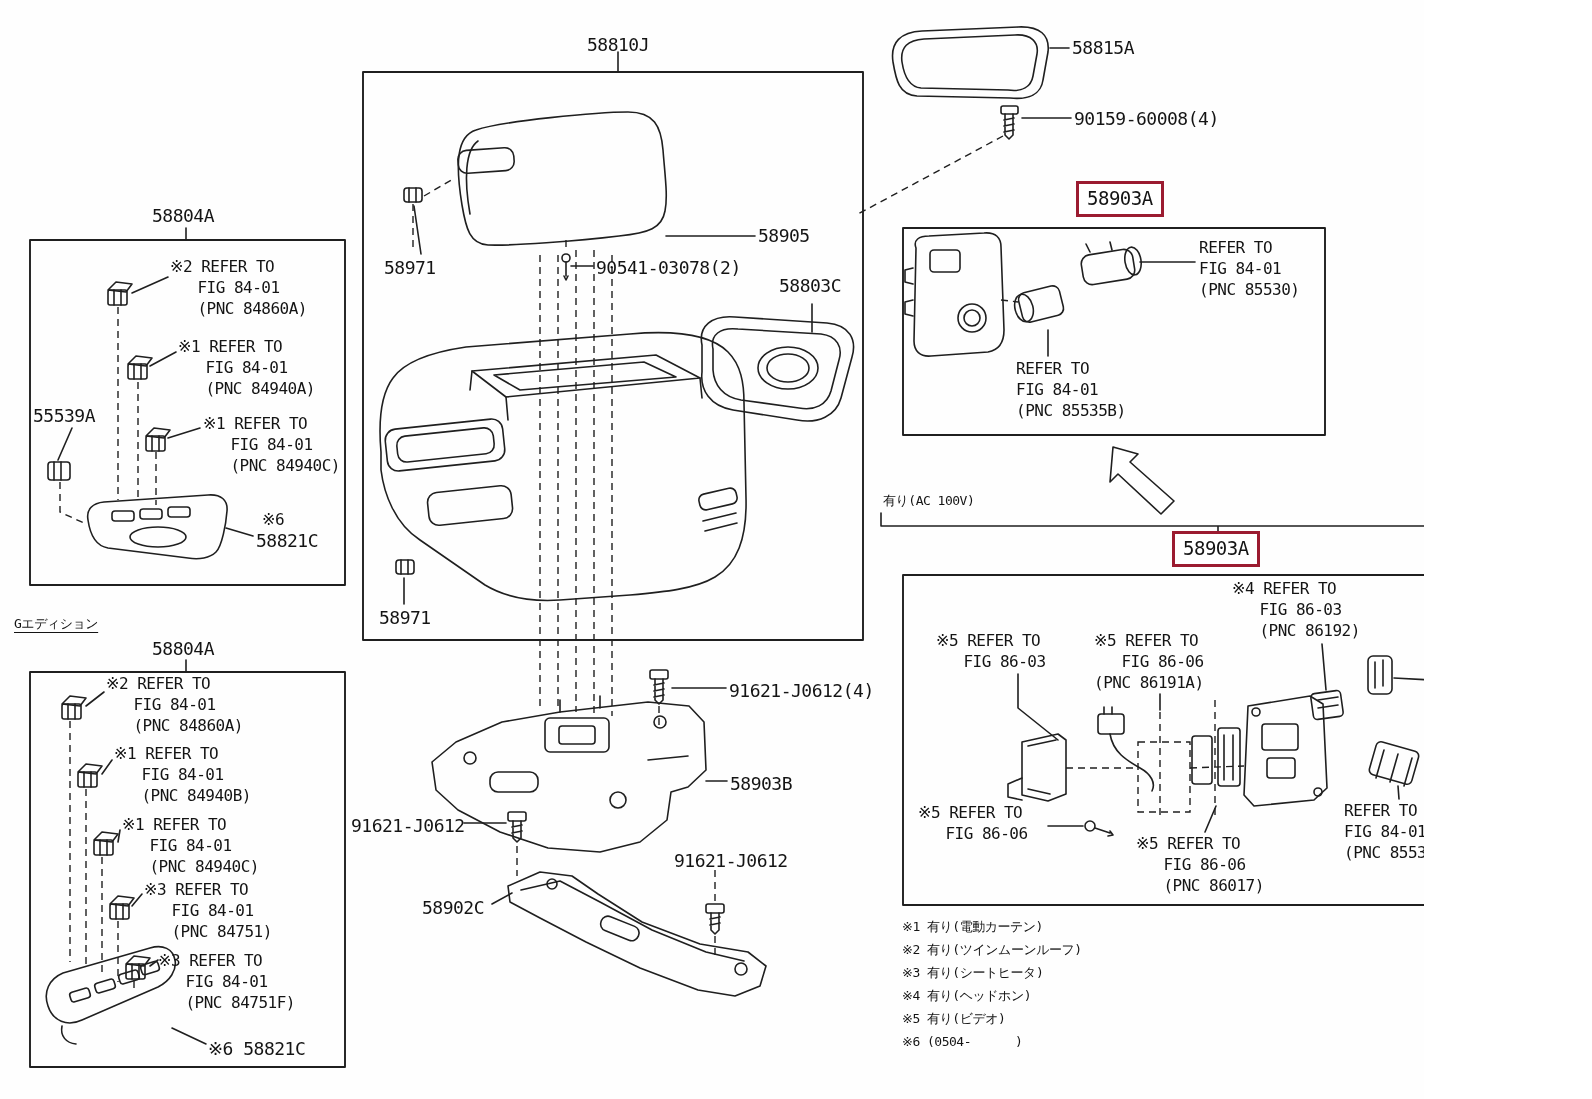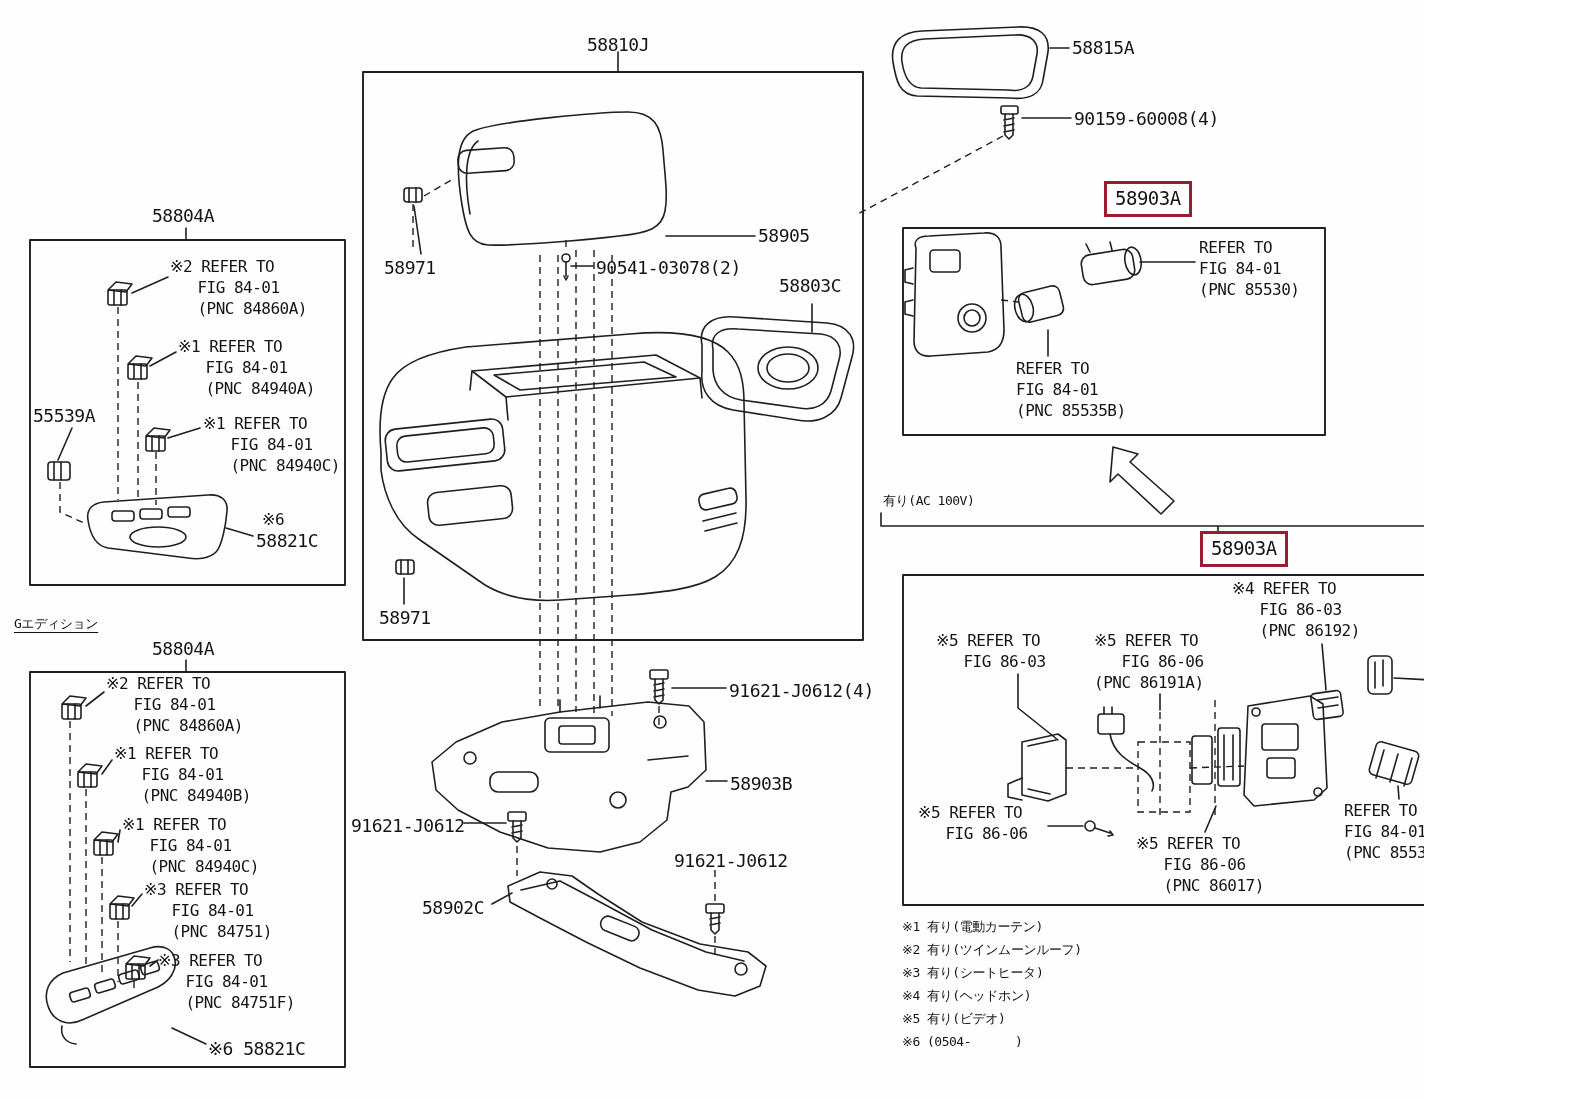--- a/index.html
+++ b/index.html
@@ -17,21 +17,21 @@
   .fw { fill:#ffffff; }
   .lbl {
     position:absolute; z-index:2; white-space:pre;
     line-height:1.3; letter-spacing:-0.5px; color:#141414;
   }
   .num { font-size:18px; }
   .ref { font-size:16px; }
   .jp  { font-size:13px; }
   .hl  {
     border:3px solid #9b1b30; background:#ffffff;
-    padding:2px 8px 3px; font-size:19px; z-index:3;margin-left:28px;
+    padding:2px 8px 3px; font-size:19px; z-index:3;
   }
   .underline { text-decoration:underline; text-underline-offset:4px; }
   .doc { font-size:15px; }
 </style>
 </head>
 <body>
 
 <div class="stage">
 
   <svg class="art" width="1592" height="1099" viewBox="0 0 1592 1099">

